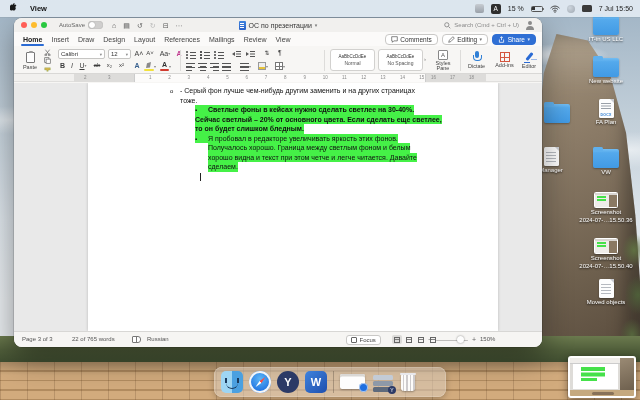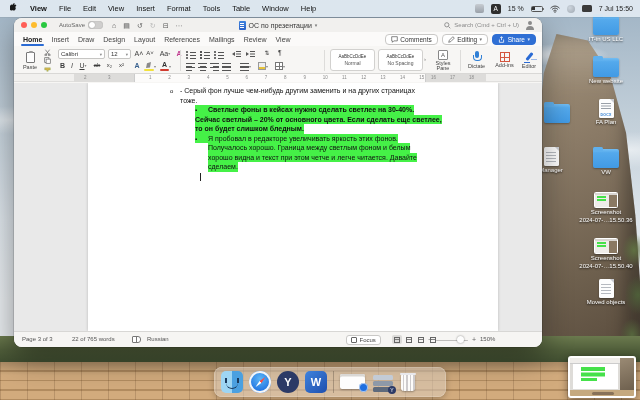--- a/index.html
+++ b/index.html
@@ -611,31 +611,20 @@
   </div>
 
   <div class="menubar">
     <div class="left">
       <span>
         <svg width="8" height="9" viewBox="0 0 10 12">
             <path d="M7.2 0c.1.9-.3 1.7-.8 2.3-.5.6-1.3 1-2 1C4.3 2.4 4.8 1.6 5.3 1 5.8.5 6.6 0 7.2 0zM9.4 8.9c-.3.8-.5 1.1-.9 1.8-.6.9-1.4 2-2.4 2-.9 0-1.1-.6-2.3-.6-1.2 0-1.5.6-2.3.6-1 0-1.7-1-2.3-1.9C-.4 9-1.2 6.2.1 4.3c.6-1 1.6-1.6 2.7-1.6 1 0 1.7.6 2.5.6.8 0 1.3-.6 2.5-.6.9 0 1.9.5 2.6 1.4-2.3 1.2-1.9 4.4-1 4.8z" transform="scale(.8)" fill="#1a1a1a"></path>
           </svg>
       </span>
       <span class="appname">View</span>
-      <span style="display:flex;gap:12px">
-          <span class="mitem">File</span>
-          <span class="mitem">Edit</span>
-          <span class="mitem">View</span>
-          <span class="mitem">Insert</span>
-          <span class="mitem">Format</span>
-          <span class="mitem">Tools</span>
-          <span class="mitem">Table</span>
-          <span class="mitem">Window</span>
-          <span class="mitem">Help</span>
-        </span>
     </div>
     <div class="right">
       <span class="miapp"></span>
       <span class="inputbox">A</span>
       <span class="mstat">15 %</span>
       <span class="batt"></span>
       <svg width="10" height="8" viewBox="0 0 12 9">
           <path d="M1 3.2C2.4 1.8 4.1 1 6 1s3.6.8 5 2.2M2.7 4.9C3.6 4 4.7 3.5 6 3.5s2.4.5 3.3 1.4M4.4 6.6c.4-.4 1-.7 1.6-.7s1.2.3 1.6.7" fill="none" stroke="#333" stroke-width="1.1" stroke-linecap="round"></path>
           <circle cx="6" cy="8" r=".9" fill="#333"></circle>
         </svg>

